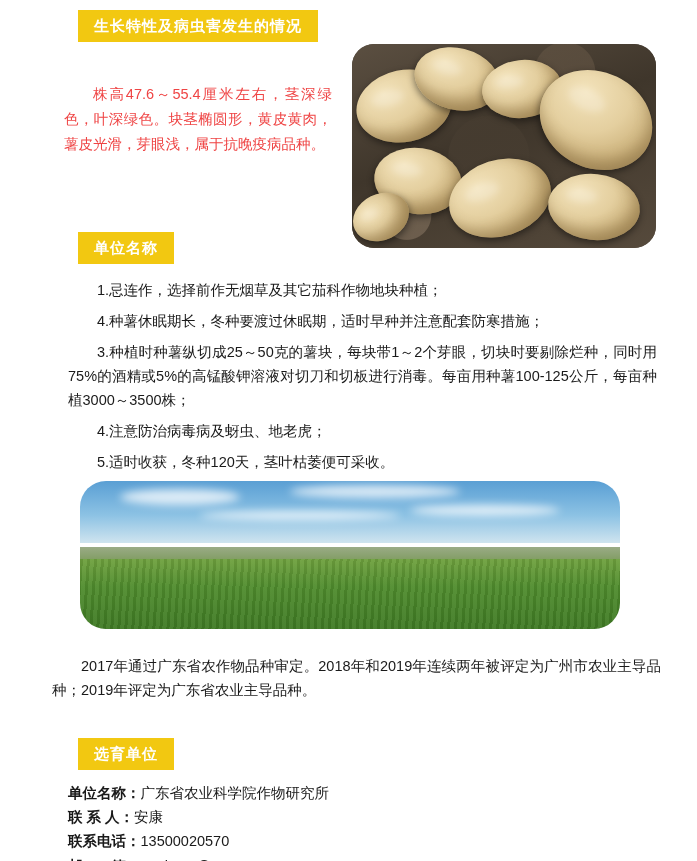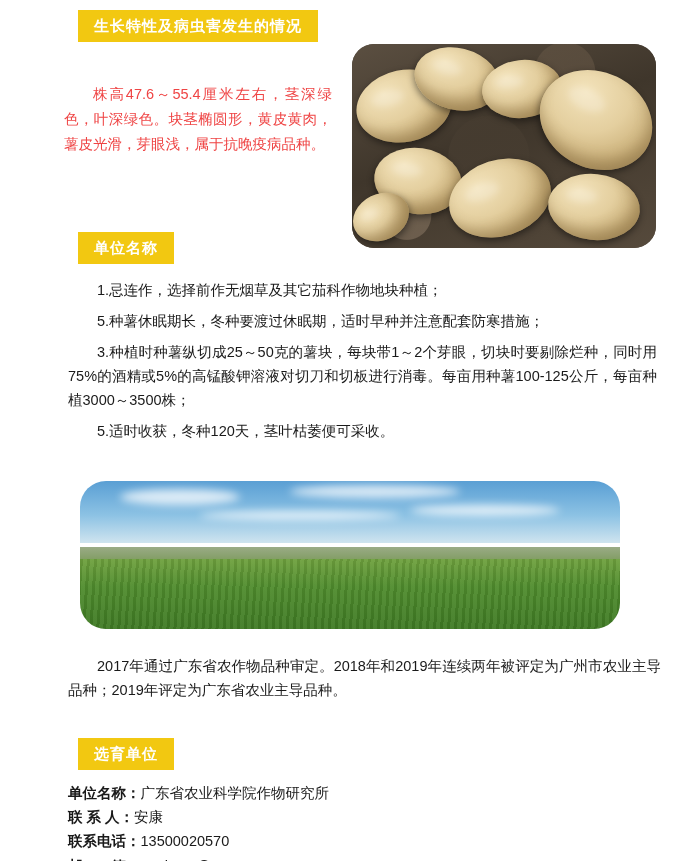--- a/index.html
+++ b/index.html
@@ -180,21 +180,21 @@
   }
 
   
   .block3 {
     position: absolute;
     top: 642px;
     left: 0;
     width: 697px;
   }
   .honour-text {
-    margin: 12px 36px 0 68px;
+    margin: 12px 36px 0 52px;
     font-size: 14.5px;
     line-height: 1.66;
     text-indent: 2em;
     text-align: justify;
   }
 
   
   .block4 {
     position: absolute;
     top: 738px;
@@ -244,22 +244,23 @@
       <div class="spud s8"></div>
     </div>
   </div>
 
   <div class="block2">
     <div class="heading-wrap">
       <div class="section-heading">单位名称</div>
     </div>
     <ul class="cultivation-list">
       <li>1.忌连作，选择前作无烟草及其它茄科作物地块种植；</li>
-      <li>5.种薯休眠期长，冬种要渡过休眠期，适时早种并注意配套防寒措施；</li>
+      <li>4.种薯休眠期长，冬种要渡过休眠期，适时早种并注意配套防寒措施；</li>
       <li>3.种植时种薯纵切成25～50克的薯块，每块带1～2个芽眼，切块时要剔除烂种，同时用75%的酒精或5%的高锰酸钾溶液对切刀和切板进行消毒。每亩用种薯100-125公斤，每亩种植3000～3500株；</li>
+      <li>4.注意防治病毒病及蚜虫、地老虎；</li>
       <li>5.适时收获，冬种120天，茎叶枯萎便可采收。</li>
     </ul>
   </div>
 
   <div class="field-photo">
     <div class="sky"></div>
     <div class="cloud" style="left:40px;top:8px;width:120px;height:16px;"></div>
     <div class="cloud" style="left:210px;top:4px;width:170px;height:13px;"></div>
     <div class="cloud" style="left:330px;top:24px;width:150px;height:11px;"></div>
     <div class="cloud" style="left:120px;top:30px;width:200px;height:9px;"></div>

